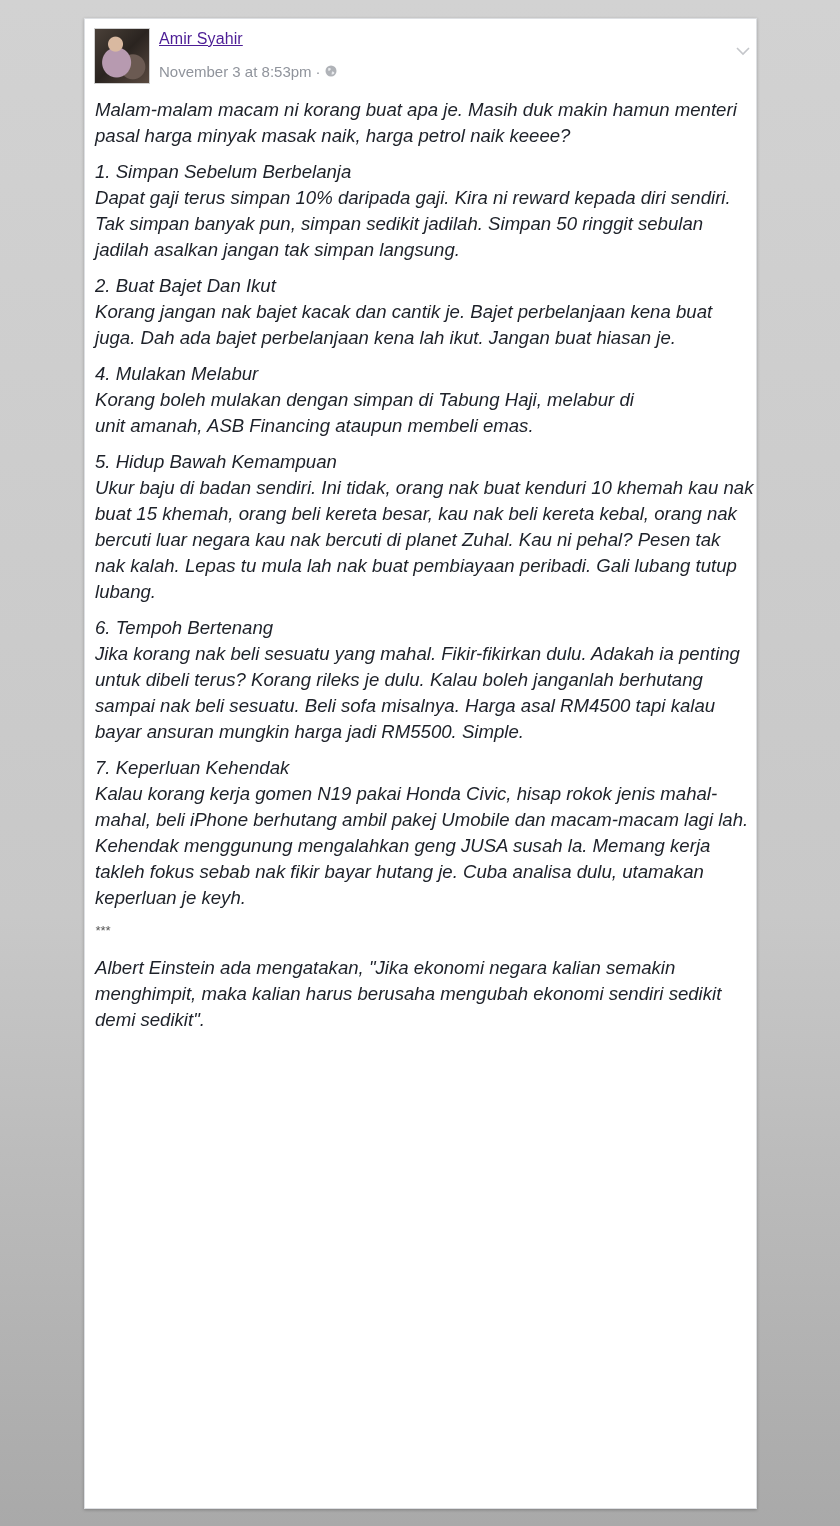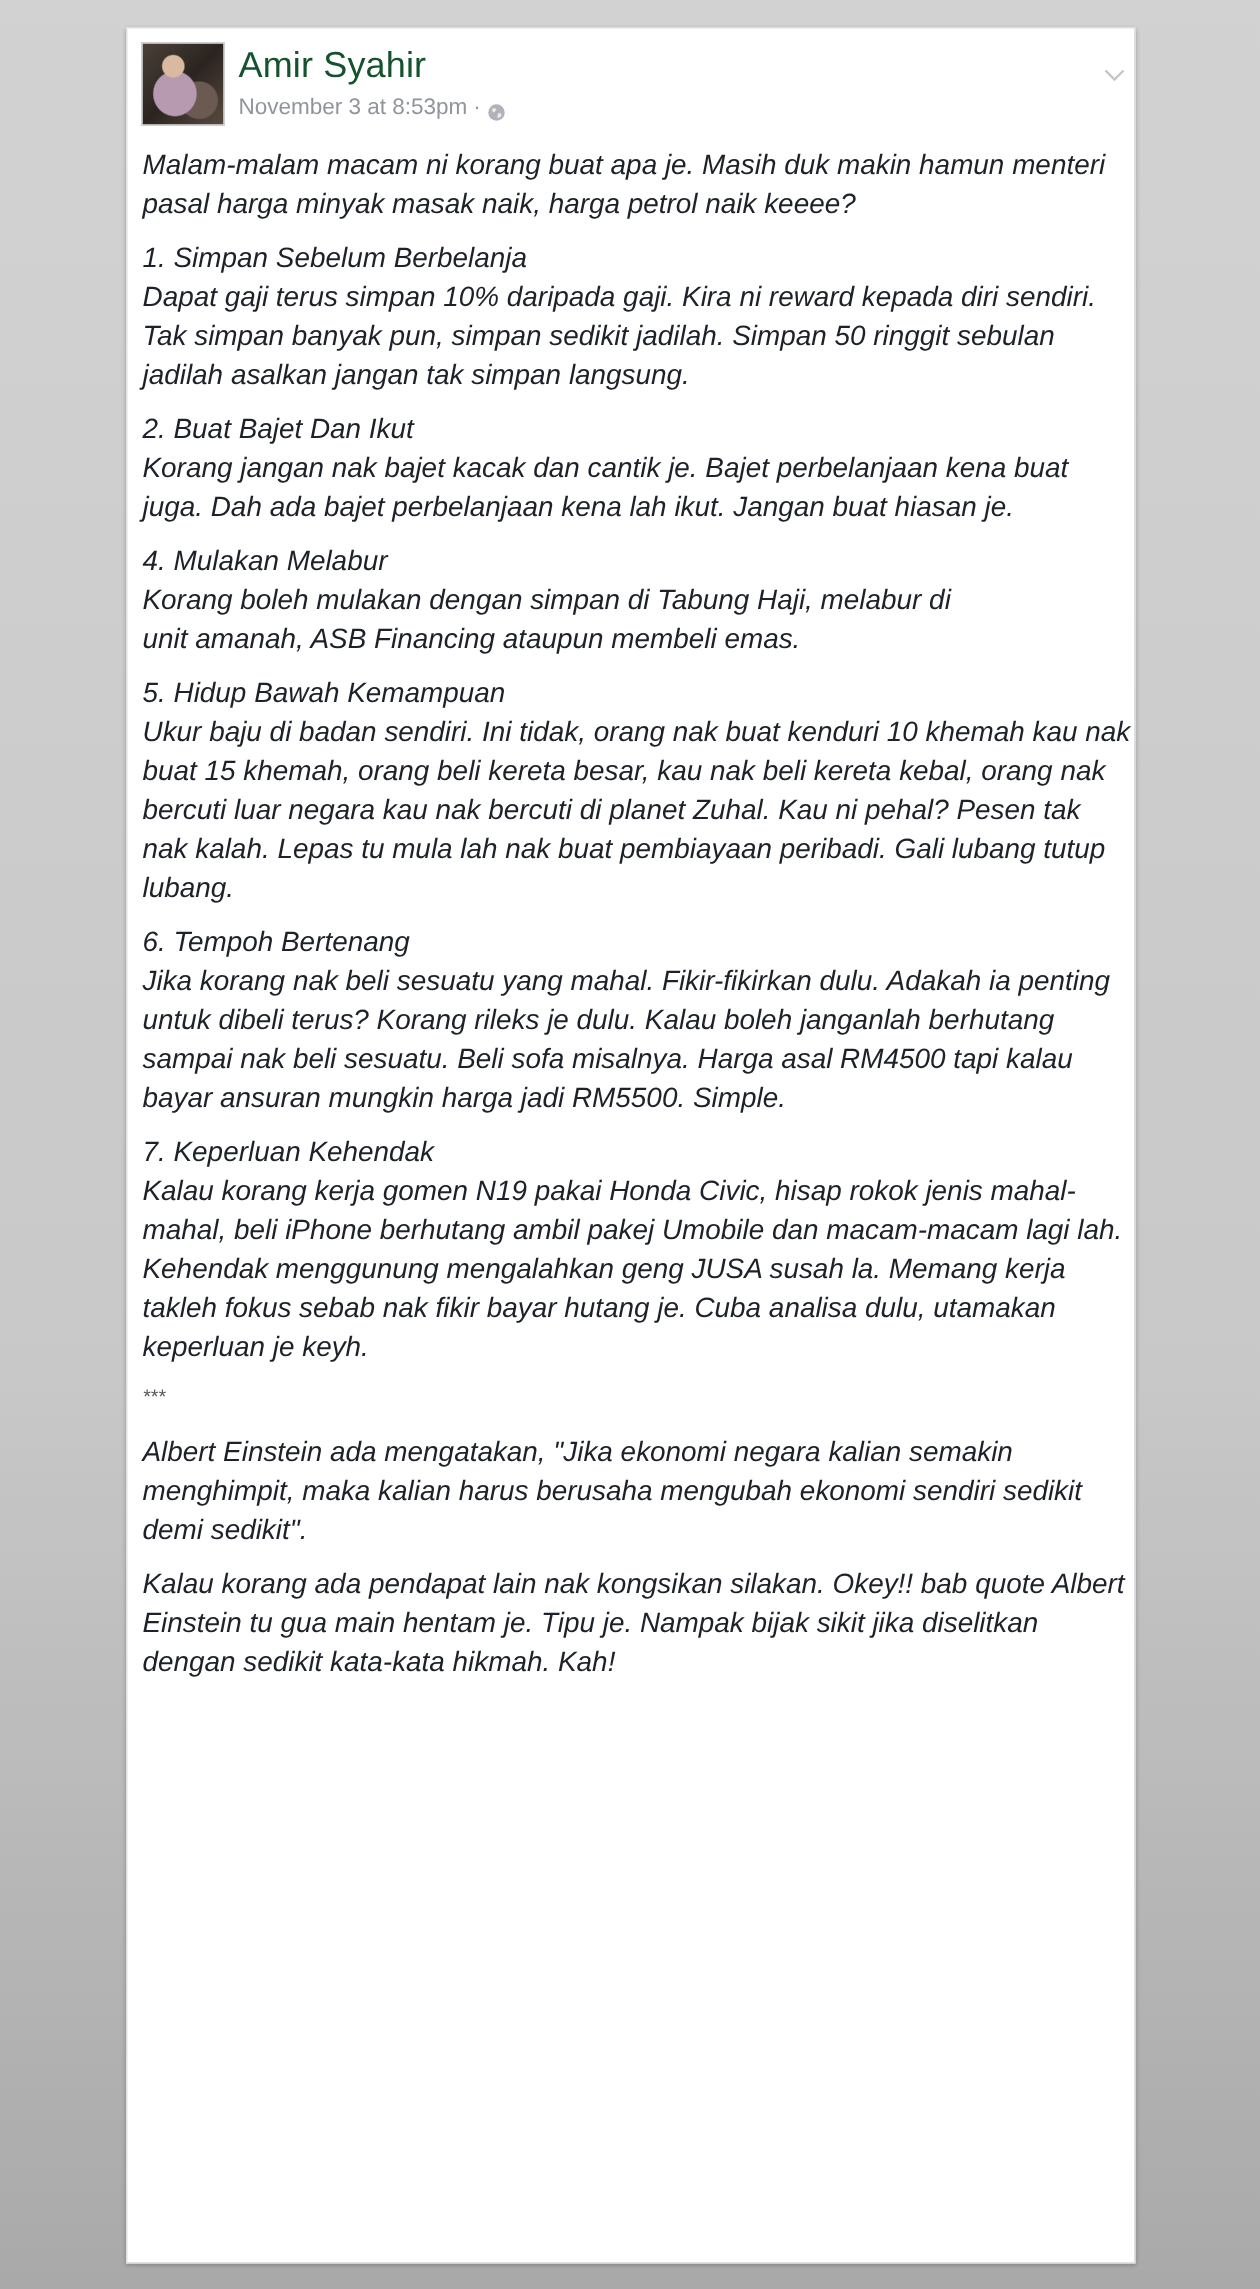--- a/index.html
+++ b/index.html
@@ -43,33 +43,34 @@
         radial-gradient(ellipse at 40% 62%, #b79ab0 0 14px, transparent 15px),
         radial-gradient(ellipse at 70% 70%, #6b5a52 0 12px, transparent 13px),
         linear-gradient(135deg, #4a4038 0%, #2a2420 50%, #5a4a40 100%);
       border: 1px solid #cfcfcf;
       box-sizing: border-box;
     }
     .name {
       position: absolute;
       left: 65px;
       top: 2px;
-      font-size: 24px;
-      color: #14532d;
+      font-size: 16px;
+      color: #4c1d95;
       font-weight: normal;
       letter-spacing: 0.1px;
+      text-decoration: underline;
     }
     .meta {
       position: absolute;
       left: 65px;
       top: 35px;
       font-size: 15px;
       color: #90949c;
       display: flex;
-      align-items: flex-end;
+      align-items: flex-start;
       gap: 4px;
     }
     .globe {
       display: inline-block;
       width: 12px;
       height: 12px;
       vertical-align: middle;
     }
     .chevron {
       position: absolute;
@@ -133,15 +134,14 @@
 Korang boleh mulakan dengan simpan di Tabung Haji, melabur di
 unit amanah, ASB Financing ataupun membeli emas.</p>
     <p>5. Hidup Bawah Kemampuan
 Ukur baju di badan sendiri. Ini tidak, orang nak buat kenduri 10 khemah kau nak buat 15 khemah, orang beli kereta besar, kau nak beli kereta kebal, orang nak bercuti luar negara kau nak bercuti di planet Zuhal. Kau ni pehal? Pesen tak nak kalah. Lepas tu mula lah nak buat pembiayaan peribadi. Gali lubang tutup lubang.</p>
     <p>6. Tempoh Bertenang
 Jika korang nak beli sesuatu yang mahal. Fikir-fikirkan dulu. Adakah ia penting untuk dibeli terus? Korang rileks je dulu. Kalau boleh janganlah berhutang sampai nak beli sesuatu. Beli sofa misalnya. Harga asal RM4500 tapi kalau bayar ansuran mungkin harga jadi RM5500. Simple.</p>
     <p>7. Keperluan Kehendak
 Kalau korang kerja gomen N19 pakai Honda Civic, hisap rokok jenis mahal-mahal, beli iPhone berhutang ambil pakej Umobile dan macam-macam lagi lah. Kehendak menggunung mengalahkan geng JUSA susah la. Memang kerja takleh fokus sebab nak fikir bayar hutang je. Cuba analisa dulu, utamakan keperluan je keyh.</p>
     <p class="stars">***</p>
     <p>Albert Einstein ada mengatakan, "Jika ekonomi negara kalian semakin menghimpit, maka kalian harus berusaha mengubah ekonomi sendiri sedikit demi sedikit".</p>
-    <p>Kalau korang ada pendapat lain nak kongsikan silakan. Okey!! bab quote Albert Einstein tu gua main hentam je. Tipu je. Nampak bijak sikit jika diselitkan dengan sedikit kata-kata hikmah. Kah!</p>
   </div>
 </div>
 
 </body></html>

